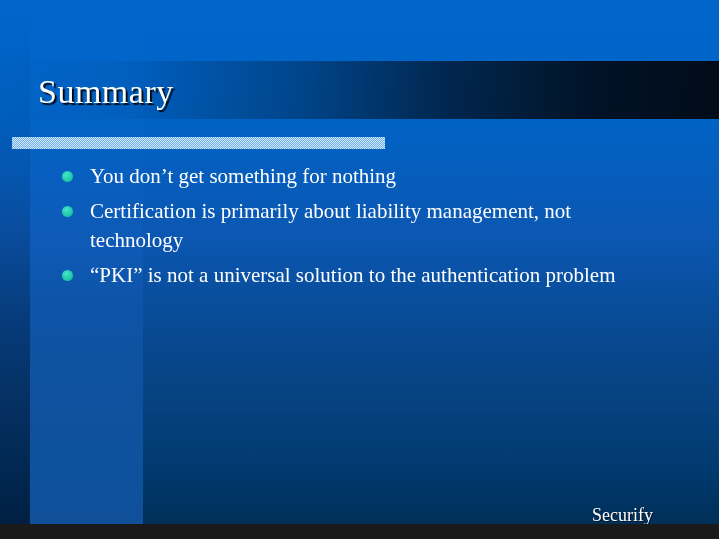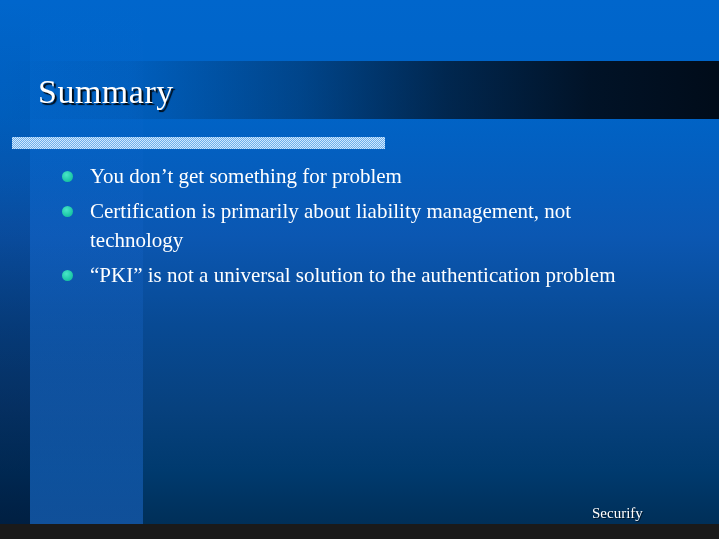--- a/index.html
+++ b/index.html
@@ -86,21 +86,21 @@
     position: absolute;
     left: 0; top: 9px;
     width: 11px; height: 11px;
     border-radius: 50%;
     background: radial-gradient(circle at 40% 35%, #49e6c8 0%, #1ec9a8 60%, #12b394 100%);
   }
 
   .footer {
     position: absolute;
     left: 592px; top: 505px;
-    font-size: 15px;
+    font-size: 18px;
     color: #ffffff;
     text-shadow: 1px 1px 0 rgba(0,0,0,0.6);
   }
 </style>
 </head>
 <body>
 
 <div class="slide">
 
   <div class="stripe-light"></div>
@@ -108,21 +108,21 @@
 
   <div class="title-band"></div>
 
   <h1 class="title">Summary</h1>
 
   <div class="rule-bar"></div>
 
   <ul class="bullets">
     <li>
       <span class="dot"></span>
-      <span>You don’t get something for problem</span>
+      <span>You don’t get something for nothing</span>
     </li>
     <li>
       <span class="dot"></span>
       <span>Certification is primarily about liability management, not technology</span>
     </li>
     <li>
       <span class="dot"></span>
       <span>“PKI” is not a universal solution to the authentication problem</span>
     </li>
   </ul>

